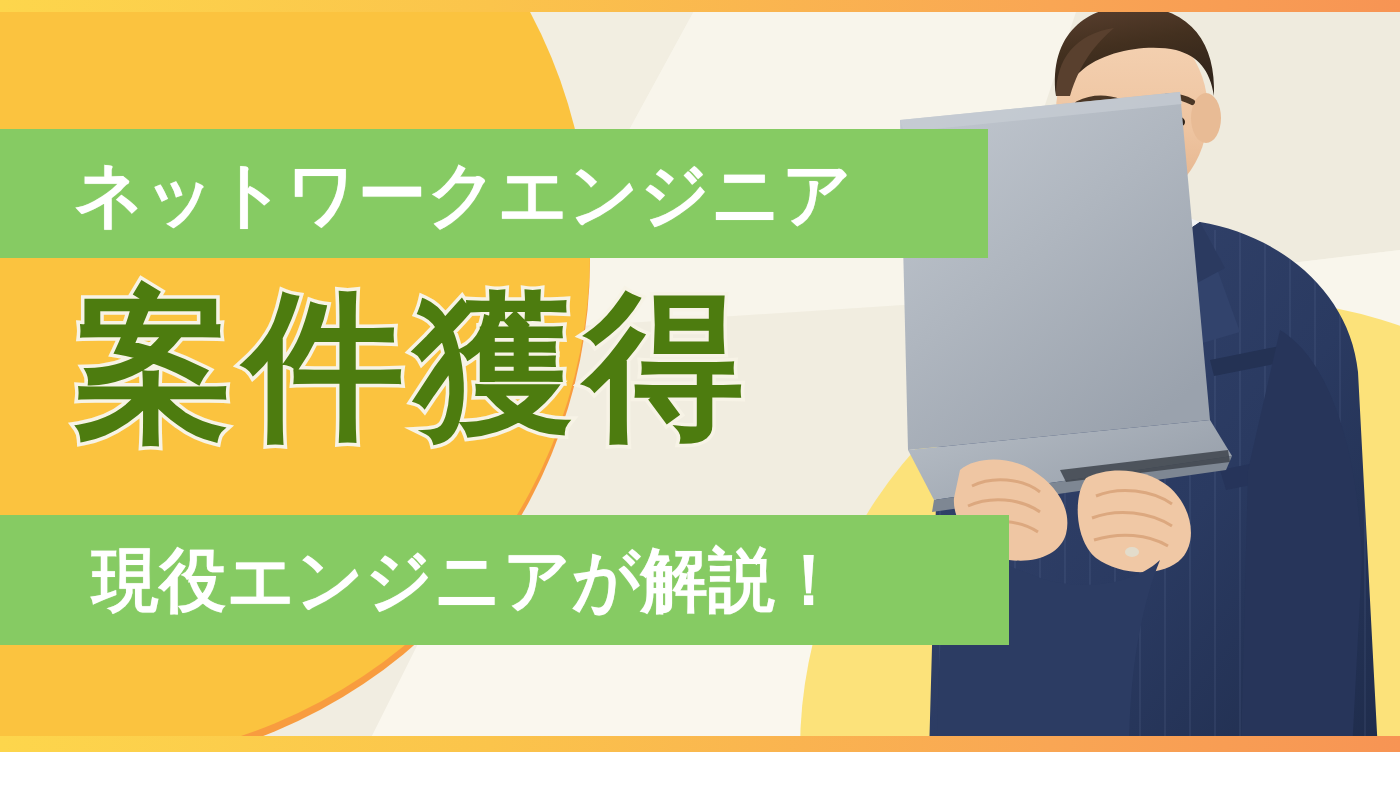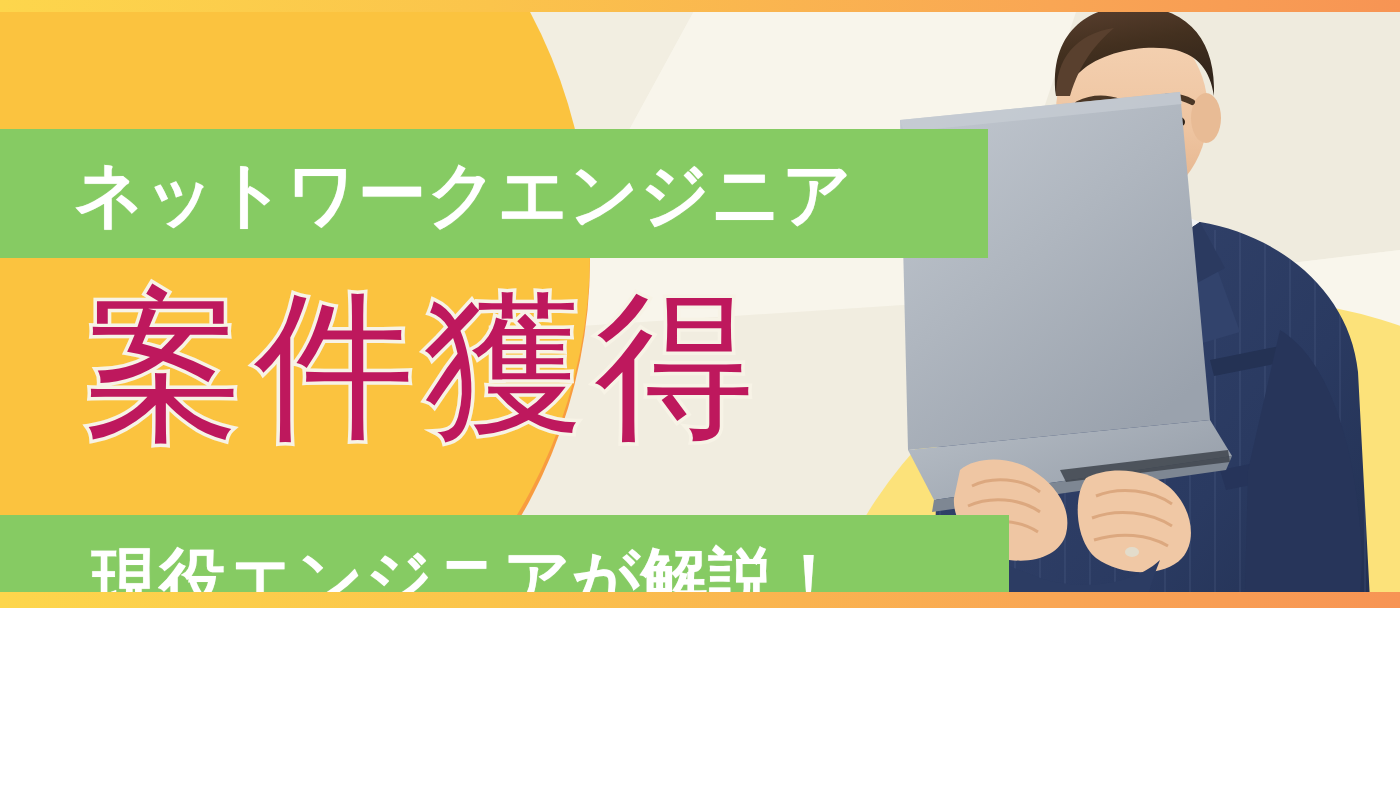--- a/index.html
+++ b/index.html
@@ -6,21 +6,21 @@
     margin: 0; padding: 0;
     background: #ffffff;
   }
   body {
     font-family: "Liberation Sans", "DejaVu Sans", sans-serif;
   }
 
   .thumbnail {
     position: relative;
     width: 1400px;
-    height: 608px;
+    height: 752px;
     overflow: hidden;
     background: #F5F2E7;
   }
 
   
   .bg-base {
     position: absolute;
     inset: 0;
     background: #F6F3E8;
   }
@@ -104,28 +104,28 @@
     margin-left: 74px;
     transform: scaleX(0.95);
     transform-origin: left center;
     white-space: nowrap;
     text-shadow: 0 0 1px rgba(255,255,255,.6);
   }
   .band-3 .band-text { margin-left: 72px; font-size: 70px; }
 
   .headline {
     position: absolute;
-    left: 84px;
+    left: 74px;
     top: 286px;
     z-index: 26;
     font-size: 160px;
-    font-weight: 400;
+    font-weight: 700;
     line-height: 1;
     letter-spacing: 10px;
-    color: #be185d;
+    color: #4d7c0f;
     white-space: nowrap;
     -webkit-text-stroke: 7px #F7F3E6;
     paint-order: stroke fill;
   }
   .headline-inner {
     display: block;
   }
 </style>
 </head>
 <body>

